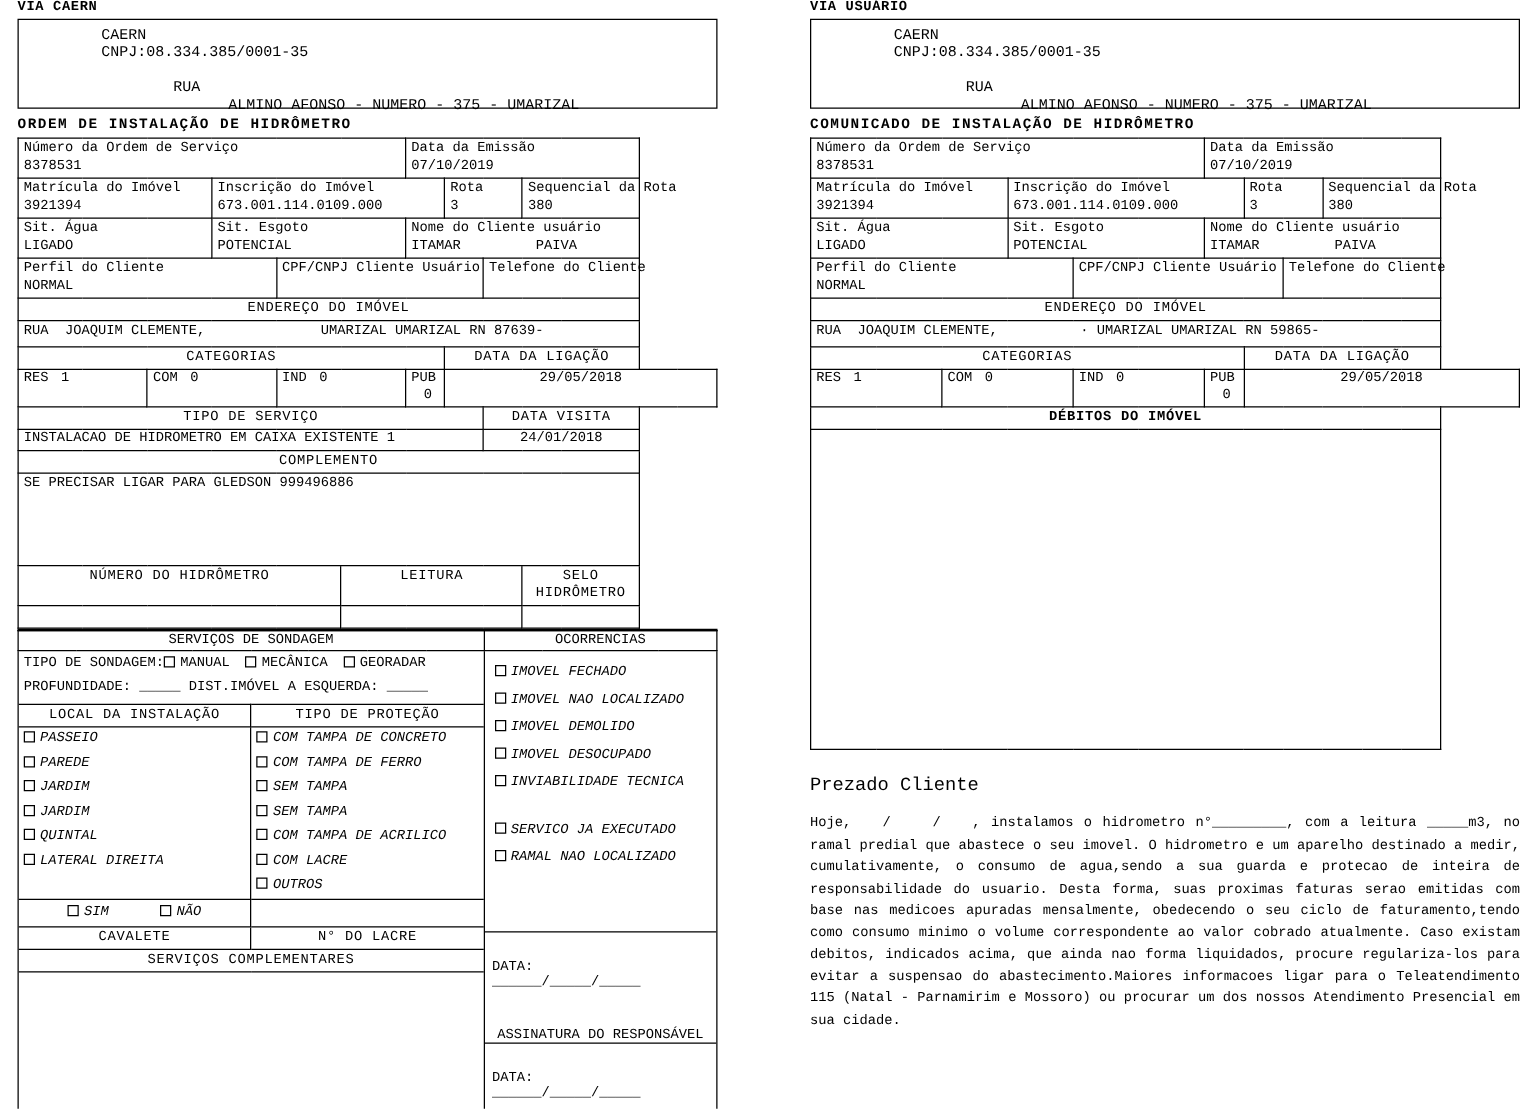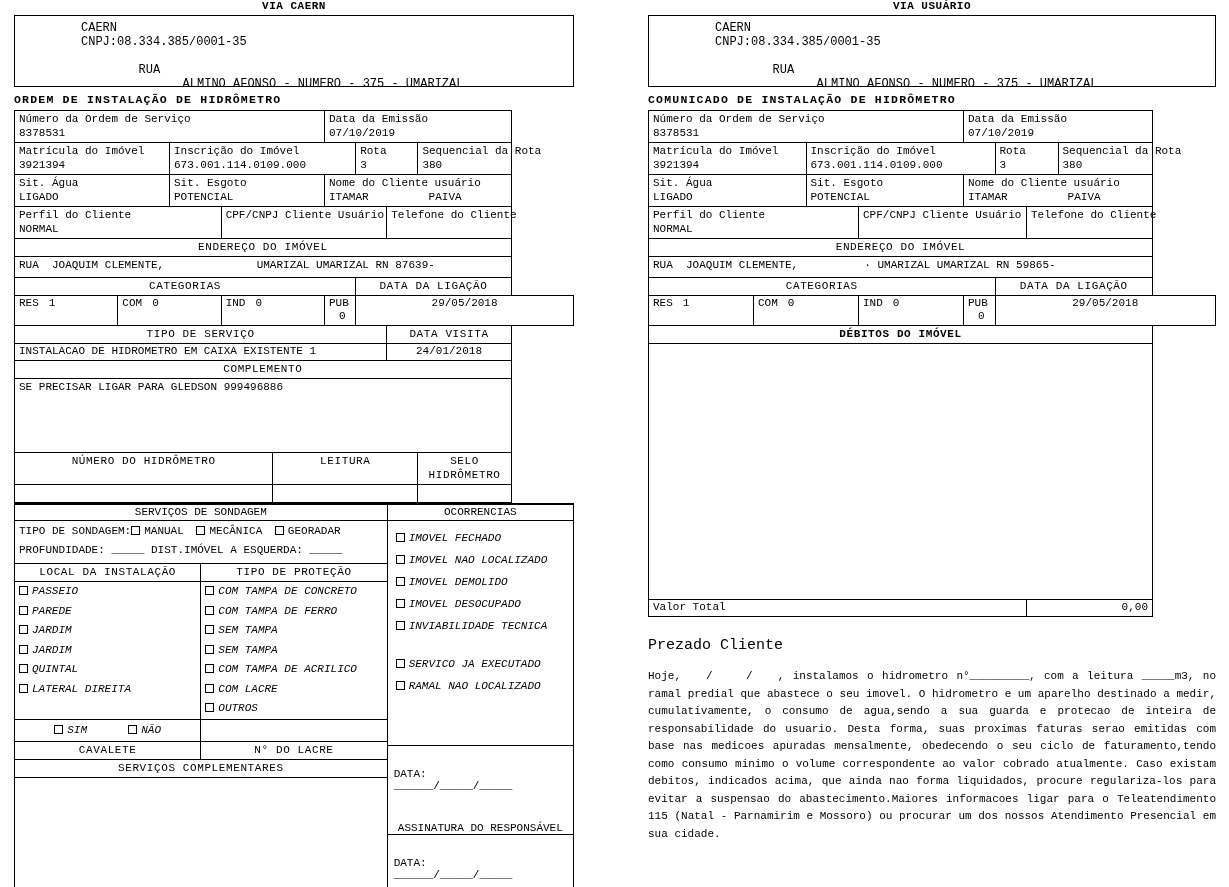--- a/index.html
+++ b/index.html
@@ -16,21 +16,21 @@
     overflow: hidden;
   }
   .col {
     position: absolute;
     top: 0;
   }
   .col-left { left: 14px; width: 560px; }
   .col-right { left: 648px; width: 568px; }
 
   .via-label {
-    text-align: center;
+    text-align: left;
     font-size: 11px;
     font-weight: bold;
     letter-spacing: 0.5px;
     margin-bottom: 2px;
     height: 13px;
     line-height: 13px;
   }
 
   .hdr-box {
     border: 1px solid #000;
@@ -571,28 +571,20 @@
       <tr>
         <td colspan="12">
           <div class="band bold">DÉBITOS DO IMÓVEL</div>
         </td>
       </tr>
       <tr>
         <td colspan="12">
           <div class="cell debitos-box">&nbsp;</div>
         </td>
       </tr>
-      <tr class="valor-row">
-        <td colspan="8">
-          <div class="cell">Valor Total</div>
-        </td>
-        <td colspan="4">
-          <div class="cell right-num">0,00</div>
-        </td>
-      </tr>
     </tbody>
       </table>
 
     <div class="prezado">Prezado Cliente</div>
     <div class="letter">Hoje,   /    /   , instalamos o hidrometro n°_________, com a leitura _____m3, no ramal predial que abastece o seu imovel. O hidrometro e um aparelho destinado a medir, cumulativamente, o consumo de agua,sendo a sua guarda e protecao de inteira de responsabilidade do usuario. Desta forma, suas proximas faturas serao emitidas com base nas medicoes apuradas mensalmente, obedecendo o seu ciclo de faturamento,tendo como consumo minimo o volume correspondente ao valor cobrado atualmente. Caso existam debitos, indicados acima, que ainda nao forma liquidados, procure regulariza-los para evitar a suspensao do abastecimento.Maiores informacoes ligar para o Teleatendimento 115 (Natal - Parnamirim e Mossoro) ou procurar um dos nossos Atendimento Presencial em sua cidade.</div>
   </div>
 
 </div>
 
 </body></html>

